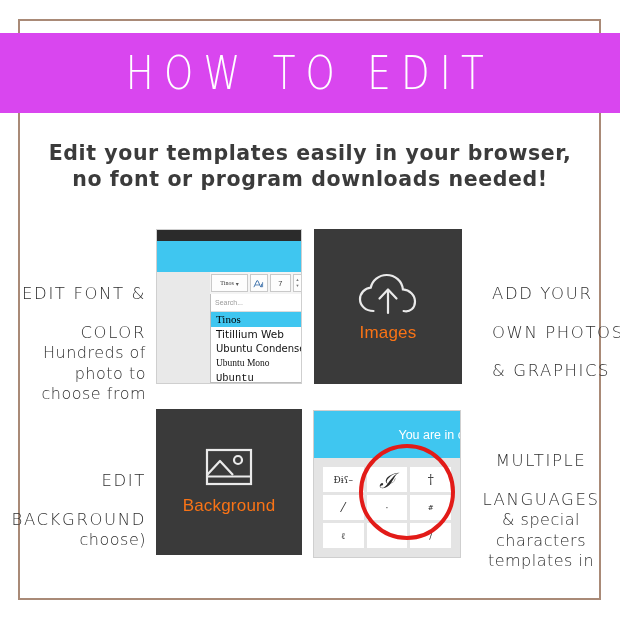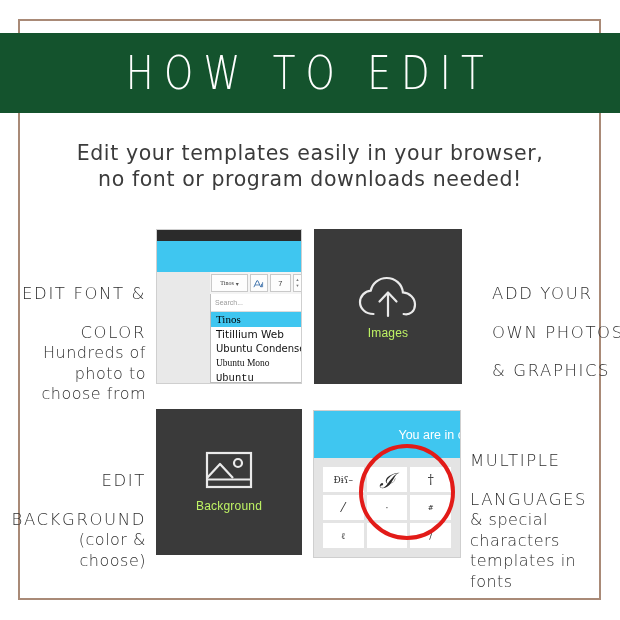--- a/index.html
+++ b/index.html
@@ -32,21 +32,21 @@
     pointer-events: none;
   }
 
   
   #header-band {
     position: absolute;
     left: 0;
     top: 33px;
     width: 620px;
     height: 80px;
-    background: #14532d;
+    background: #d946ef;
     display: flex;
     align-items: center;
     justify-content: center;
   }
   #header-title {
     color: #ffffff;
     font-size: 40px;
     letter-spacing: 11px;
     font-weight: 300;
     font-family: "DejaVu Sans", sans-serif;
@@ -59,21 +59,21 @@
     position: absolute;
     left: 30px;
     top: 140px;
     width: 560px;
     text-align: center;
     color: #3b3b3b;
     font-size: 20.5px;
     line-height: 26px;
     letter-spacing: 0.6px;
     font-family: "DejaVu Sans", sans-serif;
-    font-weight: 400;
+    font-weight: 700;
   }
   #subtitle .ln { display: block; white-space: nowrap; }
 
   
   .caption {
     position: absolute;
     color: #2f2f2f;
     font-family: "DejaVu Sans", sans-serif;
     font-weight: 300;
     line-height: 20.5px;
@@ -88,38 +88,38 @@
     display: block;
     font-size: 16px;
     letter-spacing: 0.5px;
   }
   .align-right { text-align: right; }
   .align-left  { text-align: left; }
 
   #cap-font   { left: 16px;  top: 266px; width: 130px; }
   #cap-photos { left: 492px; top: 266px; width: 140px; }
   #cap-bg     { left: 8px;   top: 453px; width: 138px; }
-  #cap-lang   { left: 470px; top: 433px; width: 142px; }
+  #cap-lang   { left: 470px; top: 433px; width: 142px; text-align: center; }
 
   
   .card {
     position: absolute;
     overflow: hidden;
     box-sizing: border-box;
   }
   .dark-card {
     background: #3a3a3a;
     display: flex;
     flex-direction: column;
     align-items: center;
     justify-content: center;
   }
   .dark-card .card-label {
-    color: #bef264;
-    font-size: 12px;
+    color: #f97316;
+    font-size: 17px;
     font-family: "Liberation Sans", sans-serif;
     font-weight: 400;
     margin-top: 6px;
     letter-spacing: 0.2px;
   }
   .dark-card svg { display: block; }
 
   
   #card-font {
     left: 156px; top: 229px; width: 146px; height: 155px;
@@ -315,31 +315,29 @@
 
   <div class="caption align-left" id="cap-photos">
     <span class="cap-strong">ADD YOUR</span>
     <span class="cap-strong">OWN PHOTOS</span>
     <span class="cap-strong">&amp; GRAPHICS</span>
   </div>
 
   <div class="caption align-right" id="cap-bg">
     <span class="cap-strong">EDIT</span>
     <span class="cap-strong">BACKGROUND</span>
-    <span class="cap-soft">(color &amp;</span>
     <span class="cap-soft">choose)</span>
   </div>
 
   <div class="caption align-left" id="cap-lang">
     <span class="cap-strong">MULTIPLE</span>
     <span class="cap-strong">LANGUAGES</span>
     <span class="cap-soft">&amp; special</span>
     <span class="cap-soft">characters</span>
     <span class="cap-soft">templates in</span>
-    <span class="cap-soft">fonts</span>
   </div>
 
   <div class="card" id="card-font">
     <div id="fp-darkbar"></div>
     <div id="fp-cyanbar"></div>
     <div id="fp-body">
 
       <div id="fp-toolbar">
         <div class="tb-cell" id="tb-fontname">
           <span>Tinos</span>

